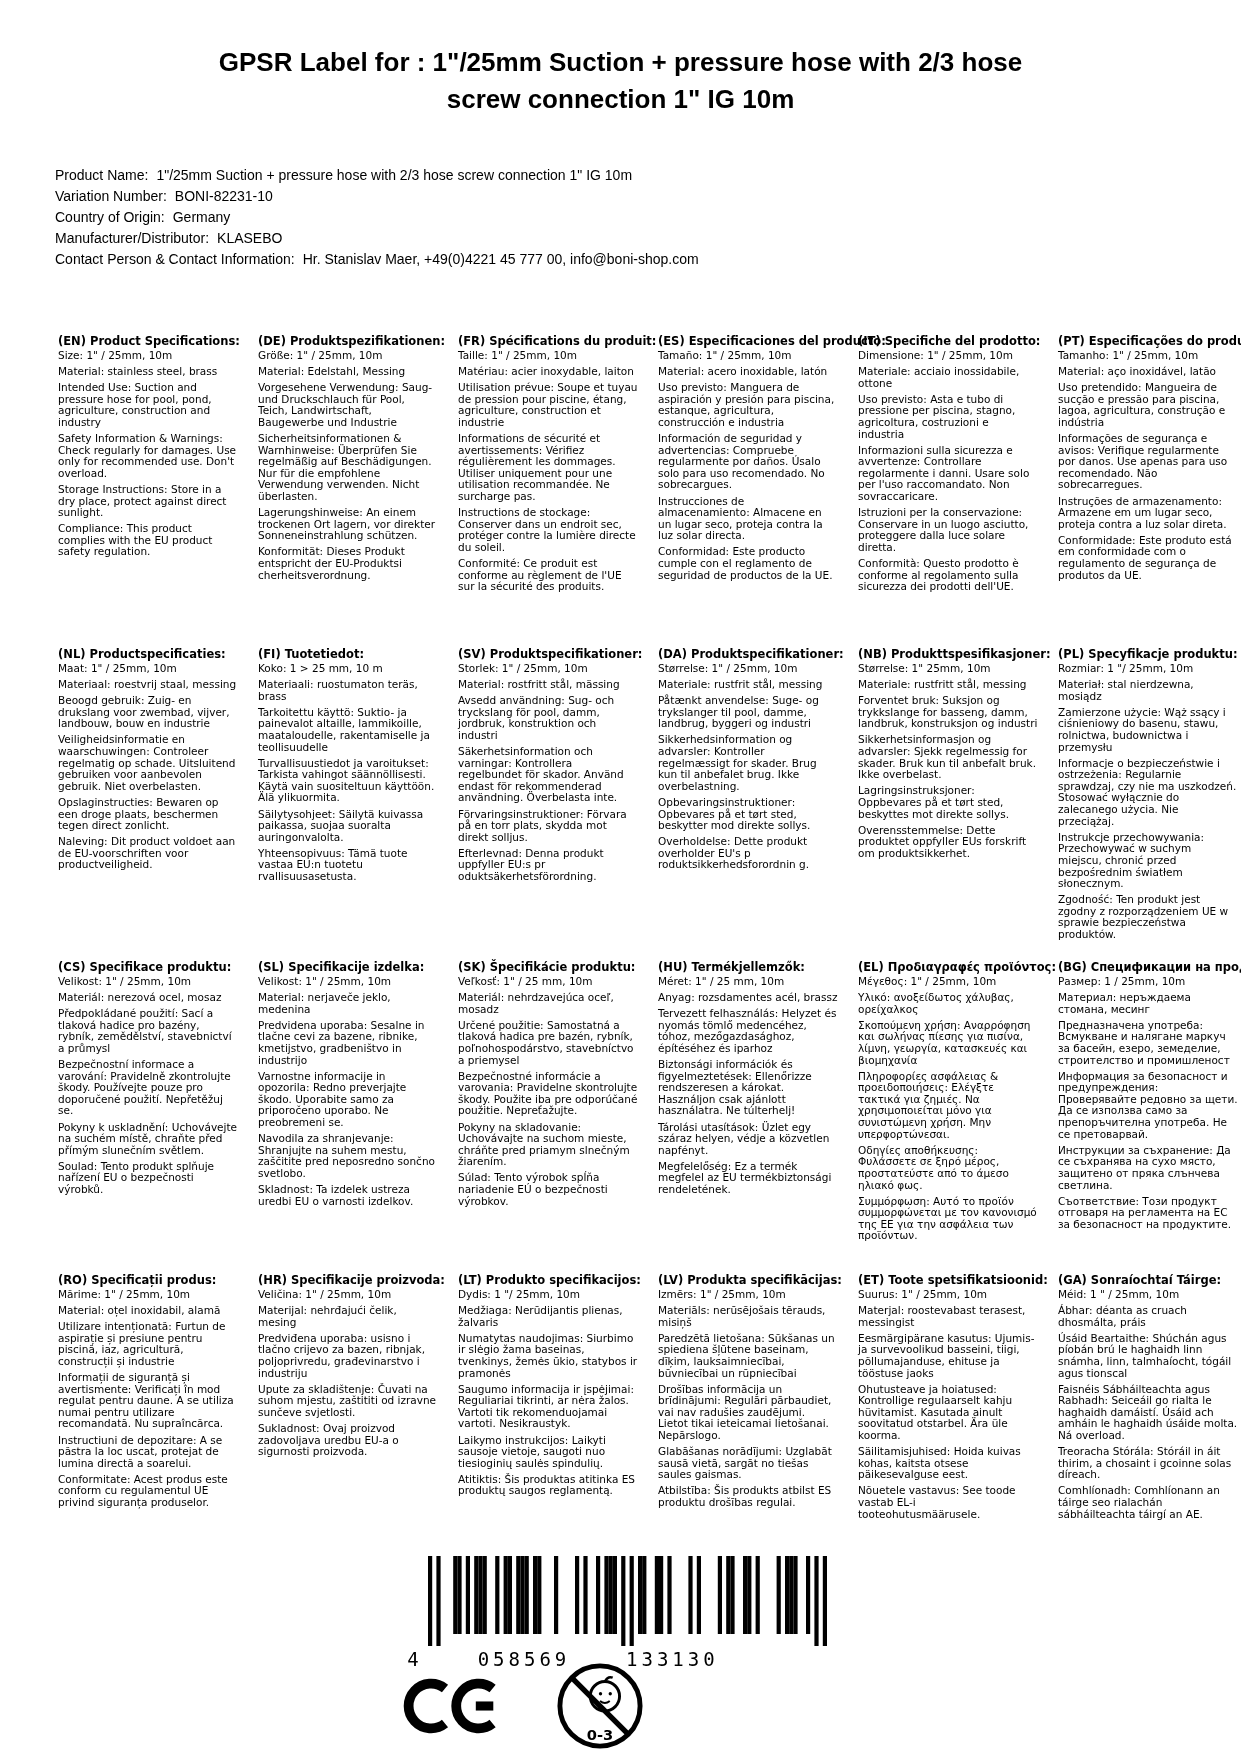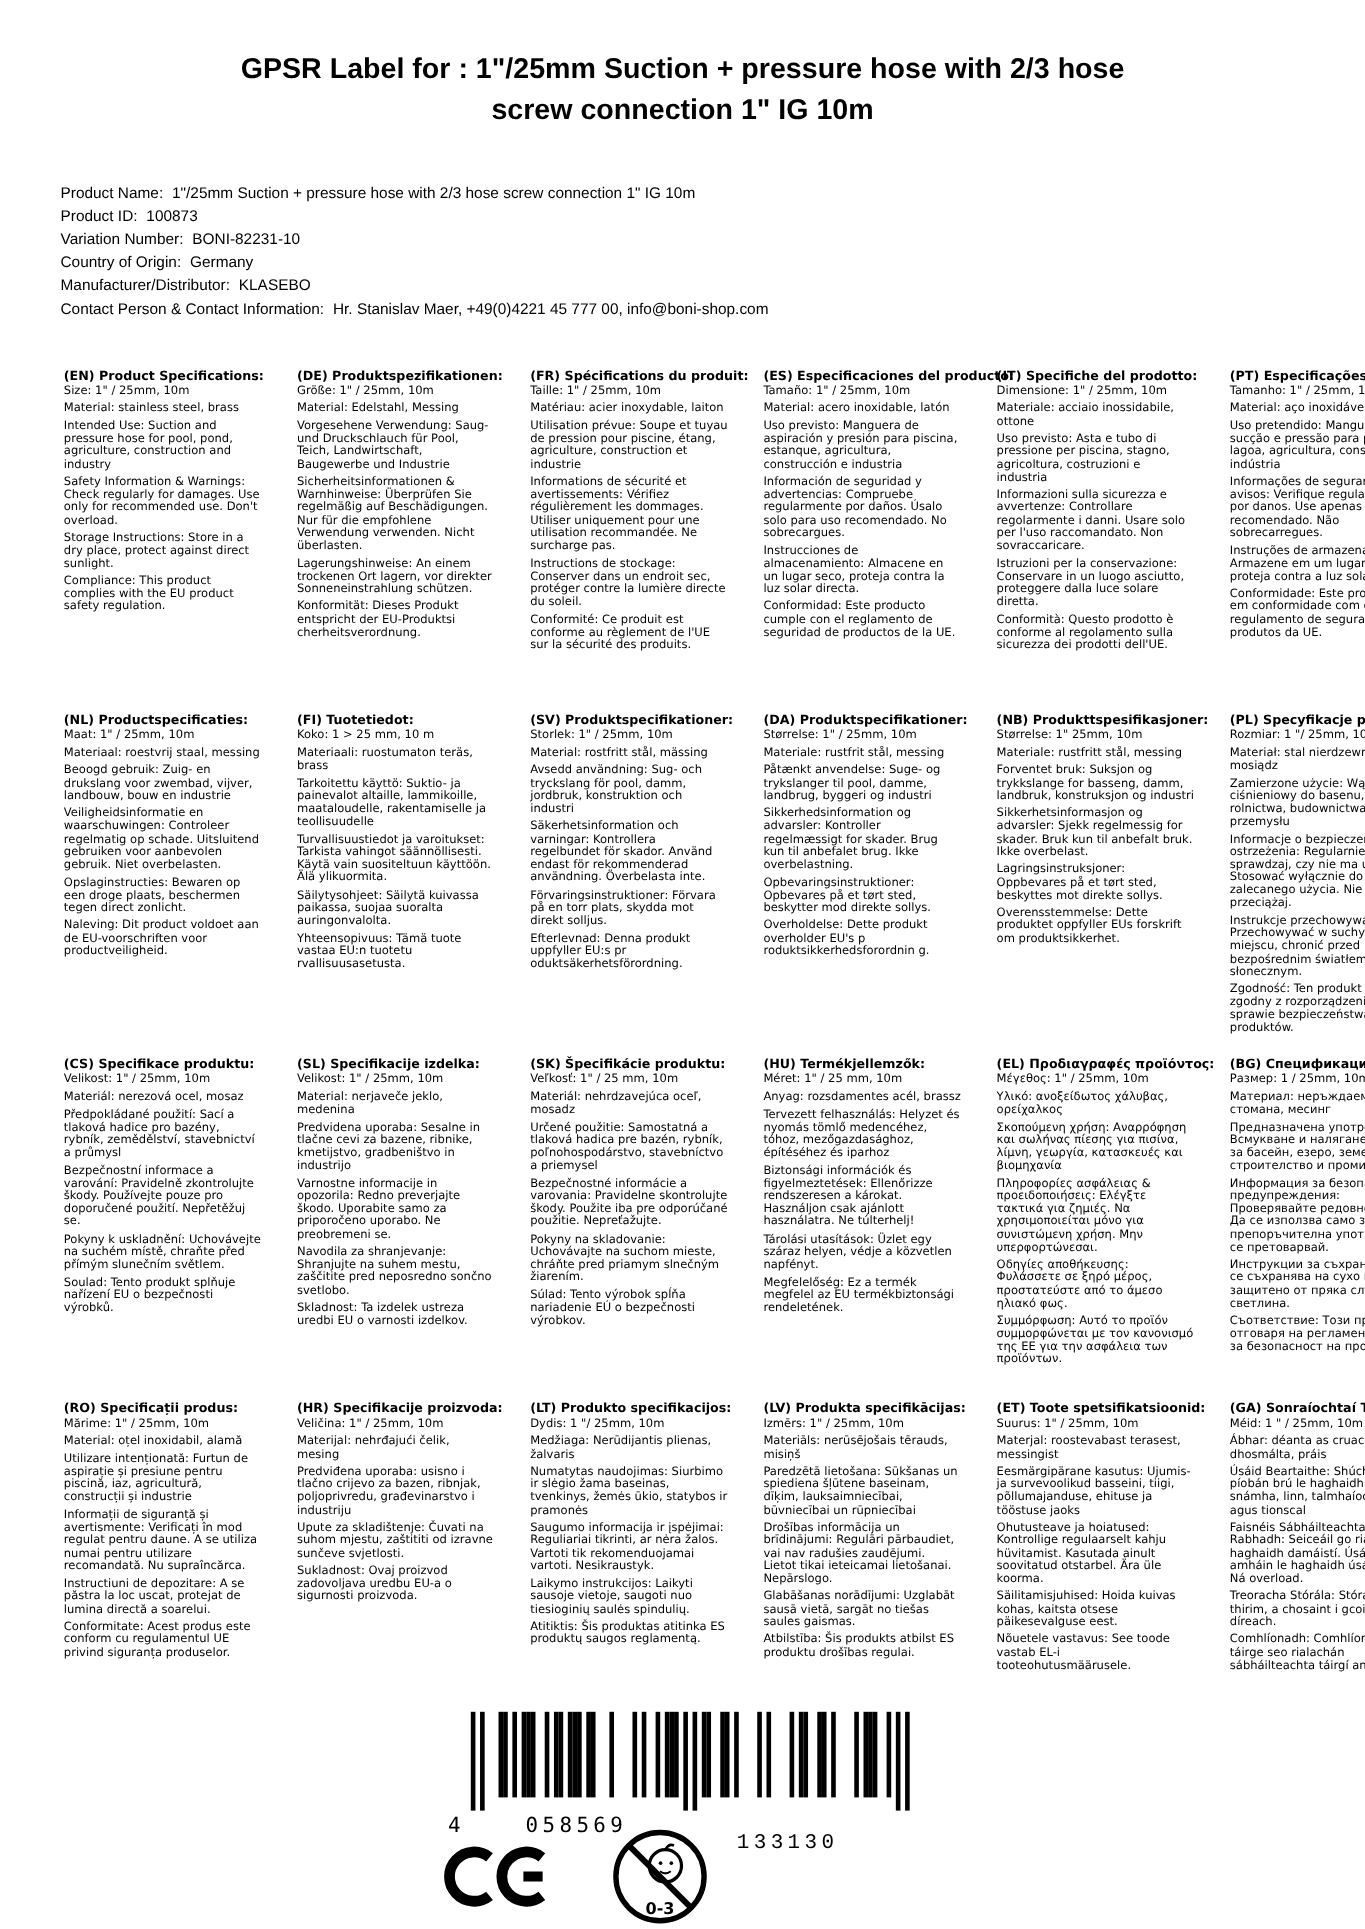--- a/index.html
+++ b/index.html
@@ -13,59 +13,56 @@
     font-size:26px;line-height:1.42;
   }
   .product-info{
     position:absolute;top:165px;left:55px;
     font-family:"Liberation Sans",sans-serif;font-size:14px;line-height:21px;
   }
   .info-row{white-space:nowrap;}
   .info-label{font-weight:normal;margin-right:8px;}
   .grid{
     position:absolute;top:334px;left:58px;width:1162px;
-    display:grid;grid-template-columns:repeat(6,180px);column-gap:32px;
+    display:grid;grid-template-columns:repeat(6,180px);column-gap:20px;
     grid-auto-rows:313px;
   }
   .lang-block{font-size:10.5px;}
   .block-heading{
     font-size:11.5px;font-weight:bold;white-space:nowrap;margin:0 0 2px 0;
   }
   .block-para{margin:0 0 4.5px 0;line-height:11.6px;}
   .barcode{position:absolute;left:398px;top:1556px;width:452px;height:122px;}
   .barcode svg{position:absolute;left:0;top:0;}
   .barcode-digits{
     position:absolute;top:92px;left:0;width:452px;height:26px;
     font-family:"DejaVu Sans Mono","DejaVu Sans",monospace;font-size:19px;
   }
   .bd-left{position:absolute;left:2px;top:0;width:26px;text-align:center;letter-spacing:0;}
   .bd-g1{position:absolute;left:36px;top:0;width:180px;text-align:center;letter-spacing:4px;}
-  .bd-g2{position:absolute;left:228px;top:16px;width:180px;text-align:center;letter-spacing:4px;font-family:Liberation Mono, monospace;}
+  .bd-g2{position:absolute;left:228px;top:0;width:180px;letter-spacing:4px;}
   .ce-mark{position:absolute;left:403px;top:1678px;width:105px;height:56px;}
   .age-mark{position:absolute;left:556px;top:1662px;width:88px;height:88px;}
   .age-mark text{font-family:"DejaVu Sans",sans-serif;font-weight:bold;font-size:15px;}
 </style>
 </head>
 <body>
 
 <div class="page">
 
   <div class="title">
     <div>GPSR Label for : 1"/25mm Suction + pressure hose with 2/3 hose</div>
     <div>screw connection 1" IG 10m</div>
   </div>
 
   <div class="product-info">
   <div class="info-row">
     <span class="info-label">Product Name:</span><span class="info-value">1"/25mm Suction + pressure hose with 2/3 hose screw connection 1" IG 10m</span>
   </div>
 
-  <div class="info-row">
-    <span class="info-label">Product ID:</span><span class="info-value">100873</span>
-  </div>
 
   <div class="info-row">
     <span class="info-label">Variation Number:</span><span class="info-value">BONI-82231-10</span>
   </div>
 
   <div class="info-row">
     <span class="info-label">Country of Origin:</span><span class="info-value">Germany</span>
   </div>
 
   <div class="info-row">

